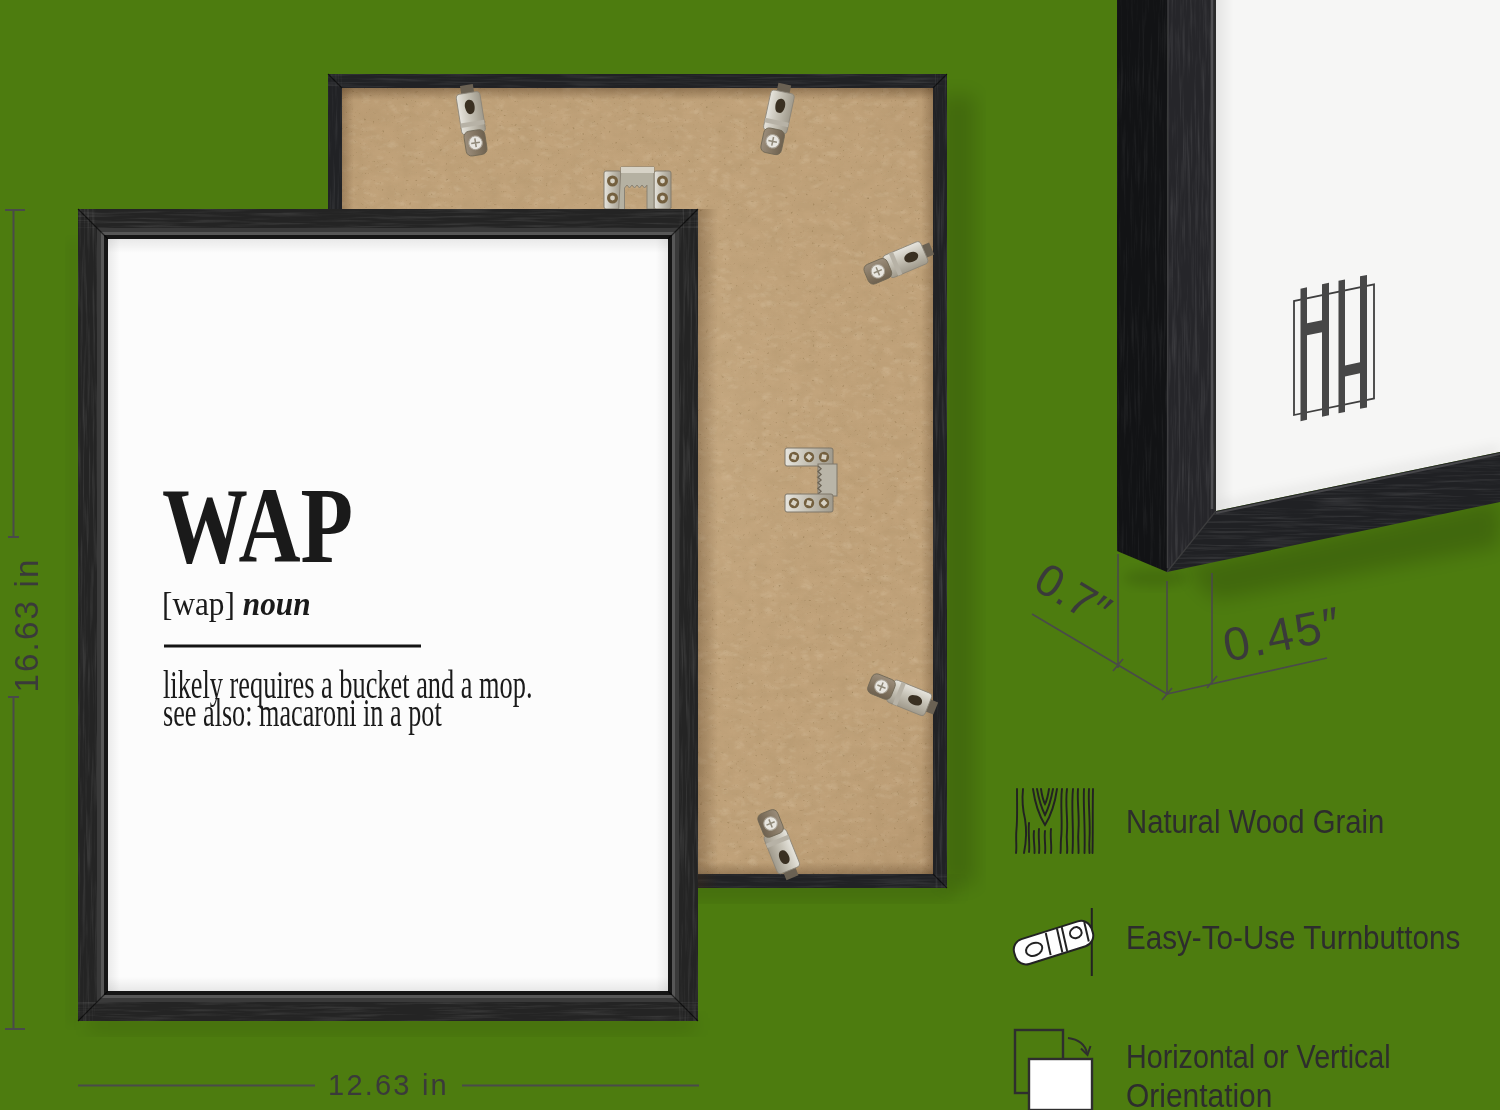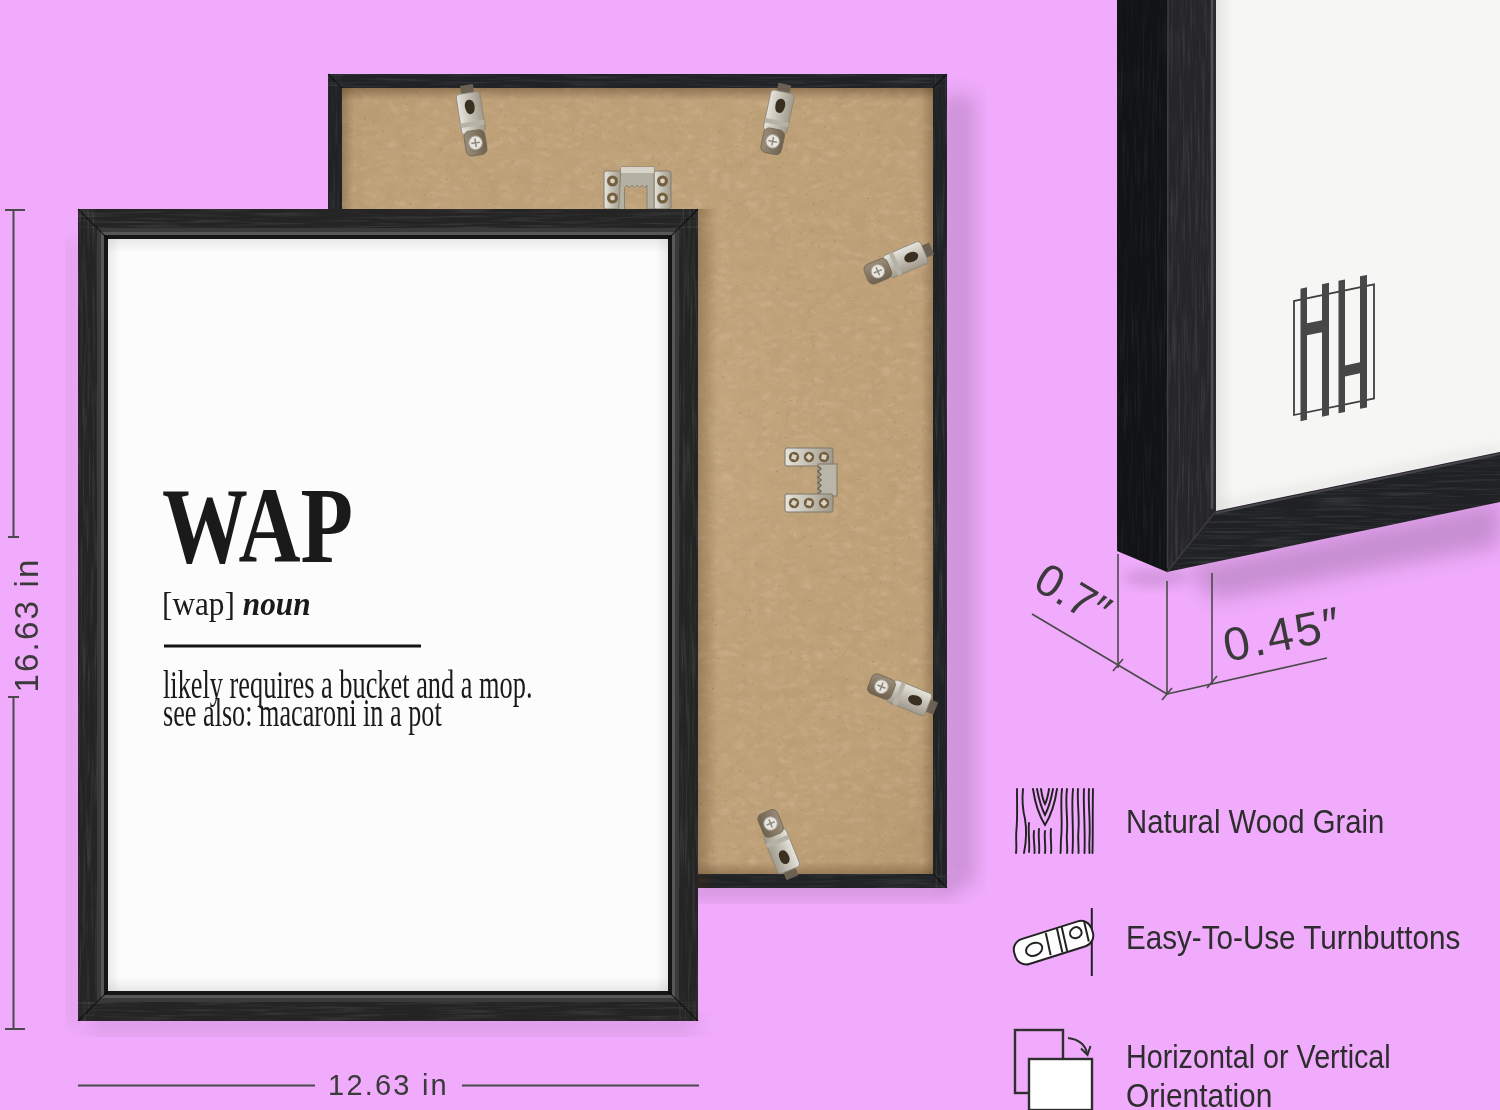--- a/index.html
+++ b/index.html
@@ -1,16 +1,16 @@
 <!DOCTYPE html>
 <html><head>
 <meta charset="utf-8">
 <style>
 html,body{margin:0;padding:0;background:#ffffff}
-.page{position:relative;width:1500px;height:1110px;background:#f0abfc;overflow:hidden;font-family:"Liberation Sans",sans-serif}
+.page{position:relative;width:1500px;height:1110px;background:#4d7c0f;overflow:hidden;font-family:"Liberation Sans",sans-serif}
 </style>
 </head>
 <body>
 <div class="page">
 <svg width="1500" height="1110" viewBox="0 0 1500 1110">
 <defs>
 <filter id="blur10" x="-30%" y="-30%" width="160%" height="160%">
           <feGaussianBlur stdDeviation="10"></feGaussianBlur>
         </filter>
 <filter id="blur6" x="-30%" y="-30%" width="160%" height="160%">

